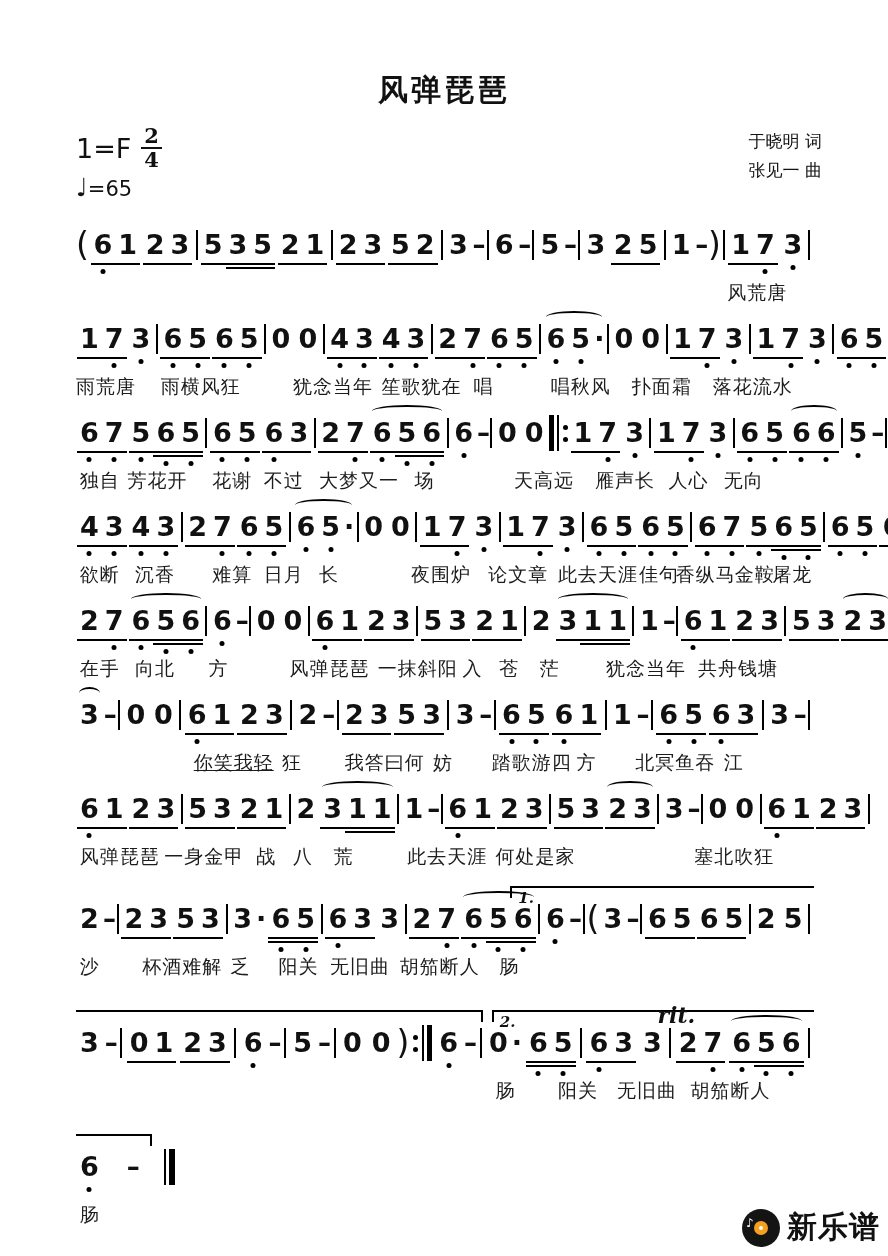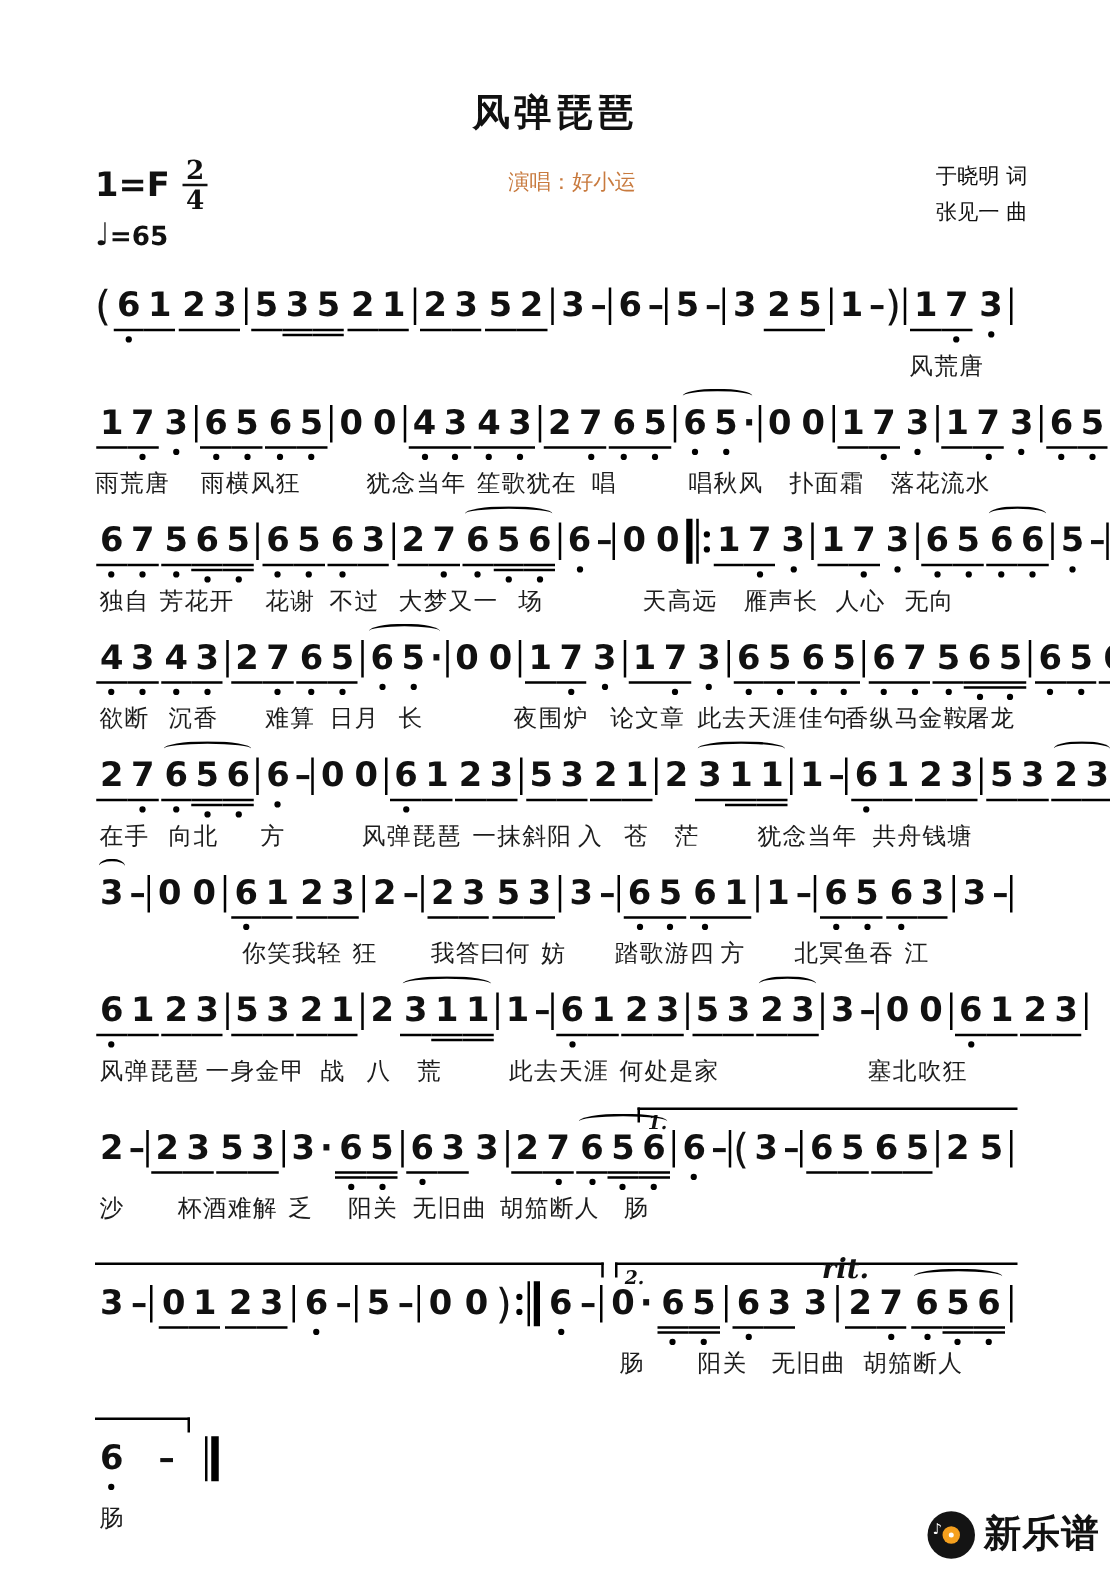--- a/index.html
+++ b/index.html
@@ -1,20 +1,20 @@
 <!DOCTYPE html>
 <html><head>
 <meta charset="utf-8">
 <style>
   html,body{margin:0;padding:0;}
   .sheet{width:888px;height:1256px;background:#ffffff;position:relative;overflow:hidden;
          font-family:"DejaVu Sans","Liberation Sans",sans-serif;color:#111;}
   .title{padding-top:70px;text-align:center;font-size:30px;font-weight:700;letter-spacing:3px;}
   .hdr{display:flex;justify-content:space-between;align-items:flex-start;padding:14px 66px 0 76px;}
-  .keyblock{font-weight:700;}
+  .keyblock{font-weight:400;}
   .keyrow{display:flex;align-items:center;font-size:27px;}
   .frac{display:inline-flex;flex-direction:column;align-items:center;margin-left:10px;font-size:21px;line-height:22px;font-family:"DejaVu Serif","Liberation Serif",serif;}
   .frac b:first-child{border-bottom:2px solid #111;padding:0 3px;}
   .temporow{font-size:21px;margin-top:2px;}
   .temporow .nq{font-size:25px;}
   .mid{text-align:center;font-size:17px;line-height:31px;margin-top:6px;}
   .credits{font-size:17px;line-height:29px;margin-top:2px;text-align:left;}
   .score{padding:24px 76px 0 76px;}
   .line{position:relative;height:94px;}
   .line.tall{height:108px;padding-top:16px;}
@@ -60,21 +60,20 @@
         <span class="frac">
           <b>2</b>
           <b>4</b>
         </span>
       </div>
       <div class="temporow">
         <span class="nq">♩</span><span>=65</span>
       </div>
     </div>
     <div class="mid" style="color: rgb(200, 122, 62);">
-      <div>演唱：好小运</div>
     </div>
     <div class="credits">
       <div>于晓明  词</div>
       <div>张见一  曲</div>
     </div>
   </div>
 
   <div class="score" id="score">
       <div class="line">
         <div class="music">
@@ -688,21 +687,21 @@
           </span>
           <span class="grp">
             <span class="n">3</span>
           </span>
           <span class="dash">–</span>
           <span class="barline">
             <i class="vb" style="width: 2px; height: 30px;"></i>
           </span>
         </div>
         <div class="lyrics">
-          <span style="left: 16%;">你笑我轻</span>
+          <span style="left: 16%; text-decoration: underline;">你笑我轻</span>
           <span style="left: 28%;">狂</span>
           <span style="left: 36.5%;">我答曰何</span>
           <span style="left: 48.5%;">妨</span>
           <span style="left: 56.5%;">踏歌游四</span>
           <span style="left: 68%;">方</span>
           <span style="left: 76%;">北冥鱼吞</span>
           <span style="left: 88%;">江</span>
         </div>
       </div>
       <div class="line">

